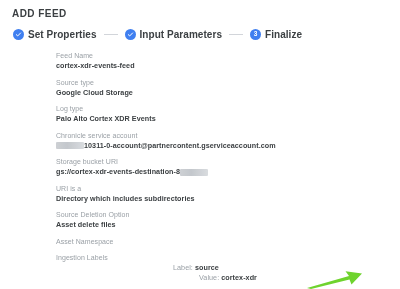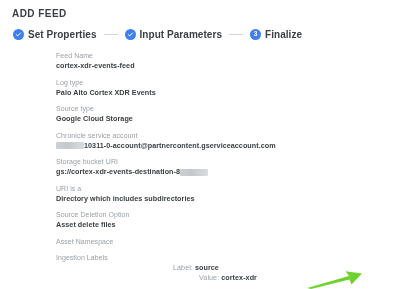--- a/index.html
+++ b/index.html
@@ -224,27 +224,27 @@
   </div>
 
   <div class="summary">
 
     <div class="field">
       <div class="field-label">Feed Name</div>
       <div class="field-value">cortex-xdr-events-feed</div>
     </div>
 
     <div class="field">
+      <div class="field-label">Source type</div>
+      <div class="field-value">Google Cloud Storage</div>
+    </div>
+
+    <div class="field">
       <div class="field-label">Log type</div>
       <div class="field-value">Palo Alto Cortex XDR Events</div>
-    </div>
-
-    <div class="field">
-      <div class="field-label">Source type</div>
-      <div class="field-value">Google Cloud Storage</div>
     </div>
 
     <div class="field">
       <div class="field-label">Chronicle service account</div>
       <div class="field-value">
         <span class="redact redact-md"></span>
         <span>10311-0-account@partnercontent.gserviceaccount.com</span>
       </div>
     </div>
 

